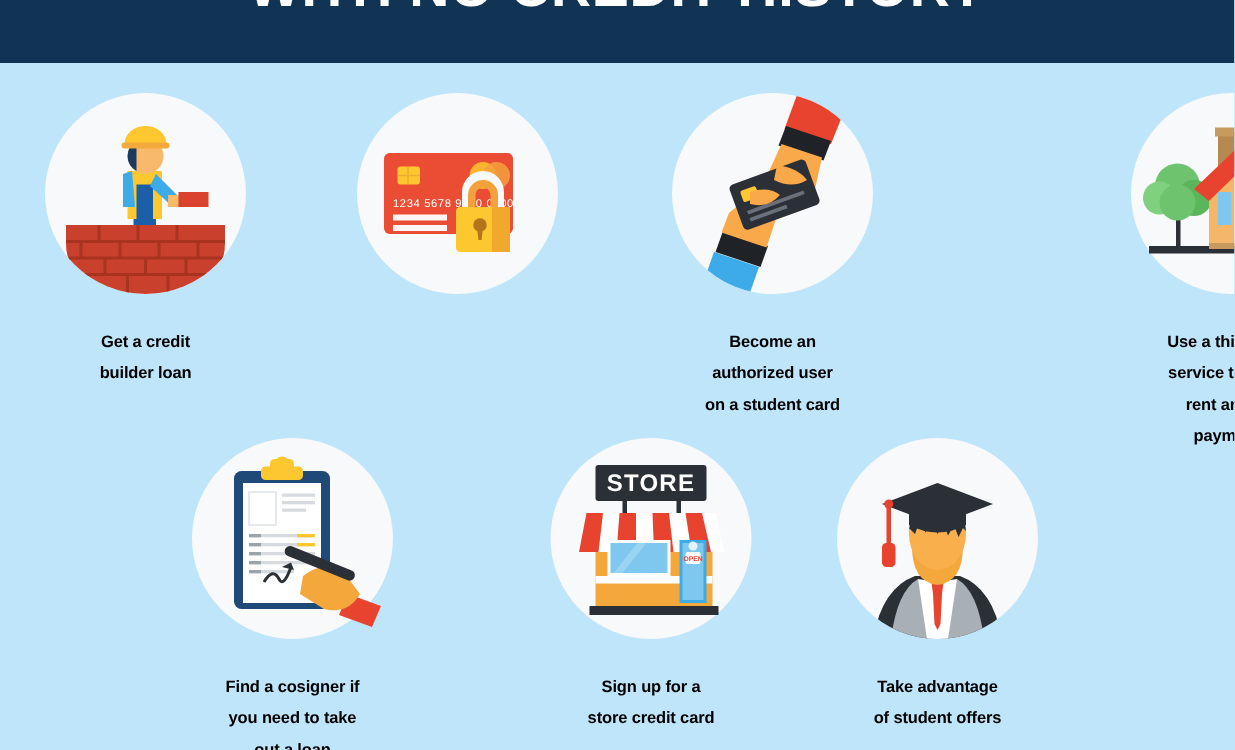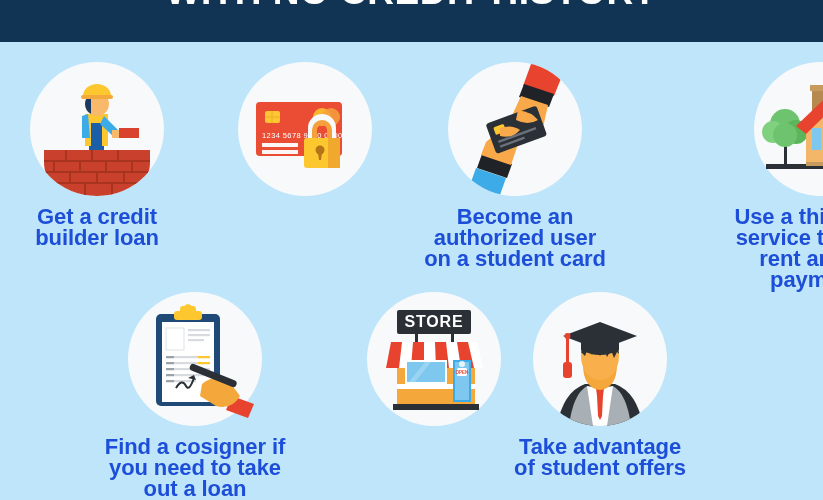--- a/index.html
+++ b/index.html
@@ -79,25 +79,25 @@
   .row-2 .circle { margin-top: 10px; }
 
   .art {
     position: absolute;
     left: 0;
     top: 0;
     width: 134px;
     height: 134px;
   }
   .caption {
-    margin-top: 10px;
-    color: #1d4ed8;
+    margin-top: 22px;
+    color: #000000;
     font-family: "Liberation Sans", sans-serif;
     font-weight: bold;
-    font-size: 22px;
+    font-size: 11px;
     line-height: 21px;
     letter-spacing: -0.1px;
     white-space: pre-line;
   }
   .cap-wide { width: 186px; margin-left: 5px; }
 </style>
 </head>
 <body>
 
 <div class="infographic">
@@ -328,23 +328,25 @@
             <rect x="40" y="70" width="38" height="20" fill="#7ec8ef"></rect>
             <path d="M42 90 L58 70 L64 70 L48 90 Z" fill="#a5d9f3" opacity="0.7"></path>
             <rect x="86" y="68" width="18" height="42" fill="#3cabe8"></rect>
             <rect x="88" y="70" width="14" height="38" fill="#7ec8ef"></rect>
             <rect x="90" y="76" width="10" height="8" rx="1.5" fill="#ffffff"></rect>
             <text x="95" y="82" text-anchor="middle" fill="#e8432e" font-family="'Liberation Sans',sans-serif" font-weight="bold" font-size="4.5">OPEN</text>
             <circle cx="95" cy="72" r="3" fill="#ffffff" opacity="0.8"></circle>
             <rect x="26" y="112" width="86" height="6" fill="#2b2f36"></rect>
           </svg>
         </div>
-      </div>
-
-      <div class="cell" style="left:600px">
+        <div class="caption">Sign up for a
+store credit card</div>
+      </div>
+
+      <div class="cell" style="left:625px">
         <div class="circle">
           <svg class="art" viewBox="0 0 134 134">
             <defs>
                 <clipPath id="c7">
                   <circle cx="67" cy="67" r="67"></circle>
                 </clipPath>
               </defs>
             <g clip-path="url(#c7)">
               <path d="M24 134 Q30 100 52 92 L82 92 Q104 100 110 134 Z" fill="#2b2f36"></path>
               <path d="M36 134 Q40 102 54 94 L67 116 L80 94 Q94 102 98 134 Z" fill="#a9b0b5"></path>

